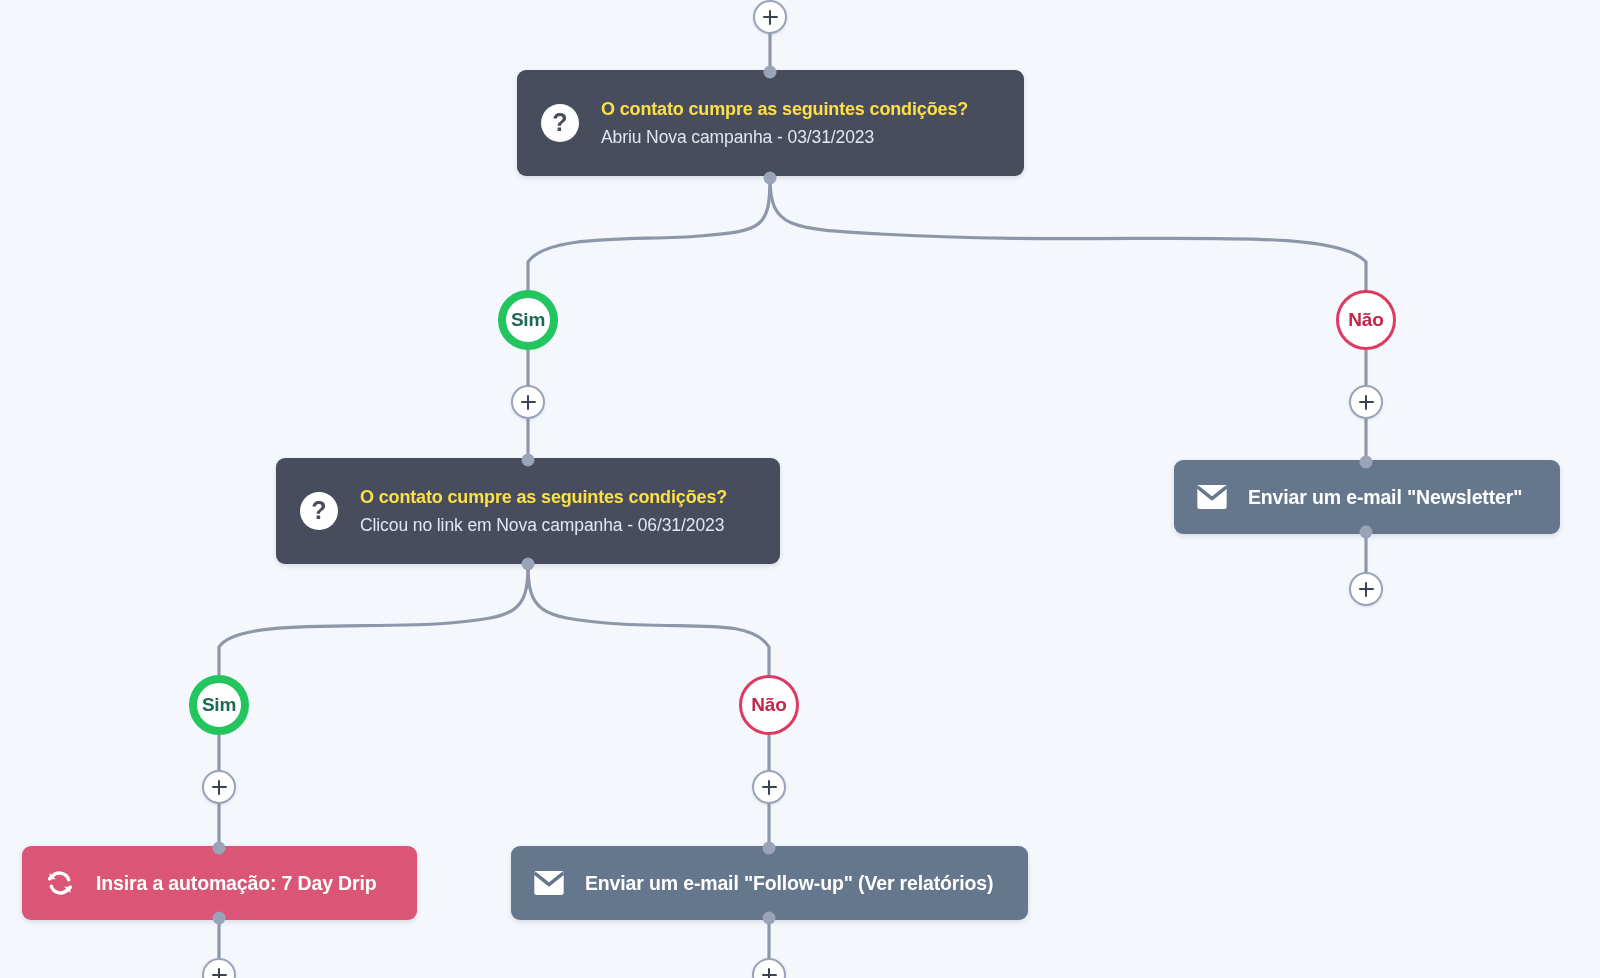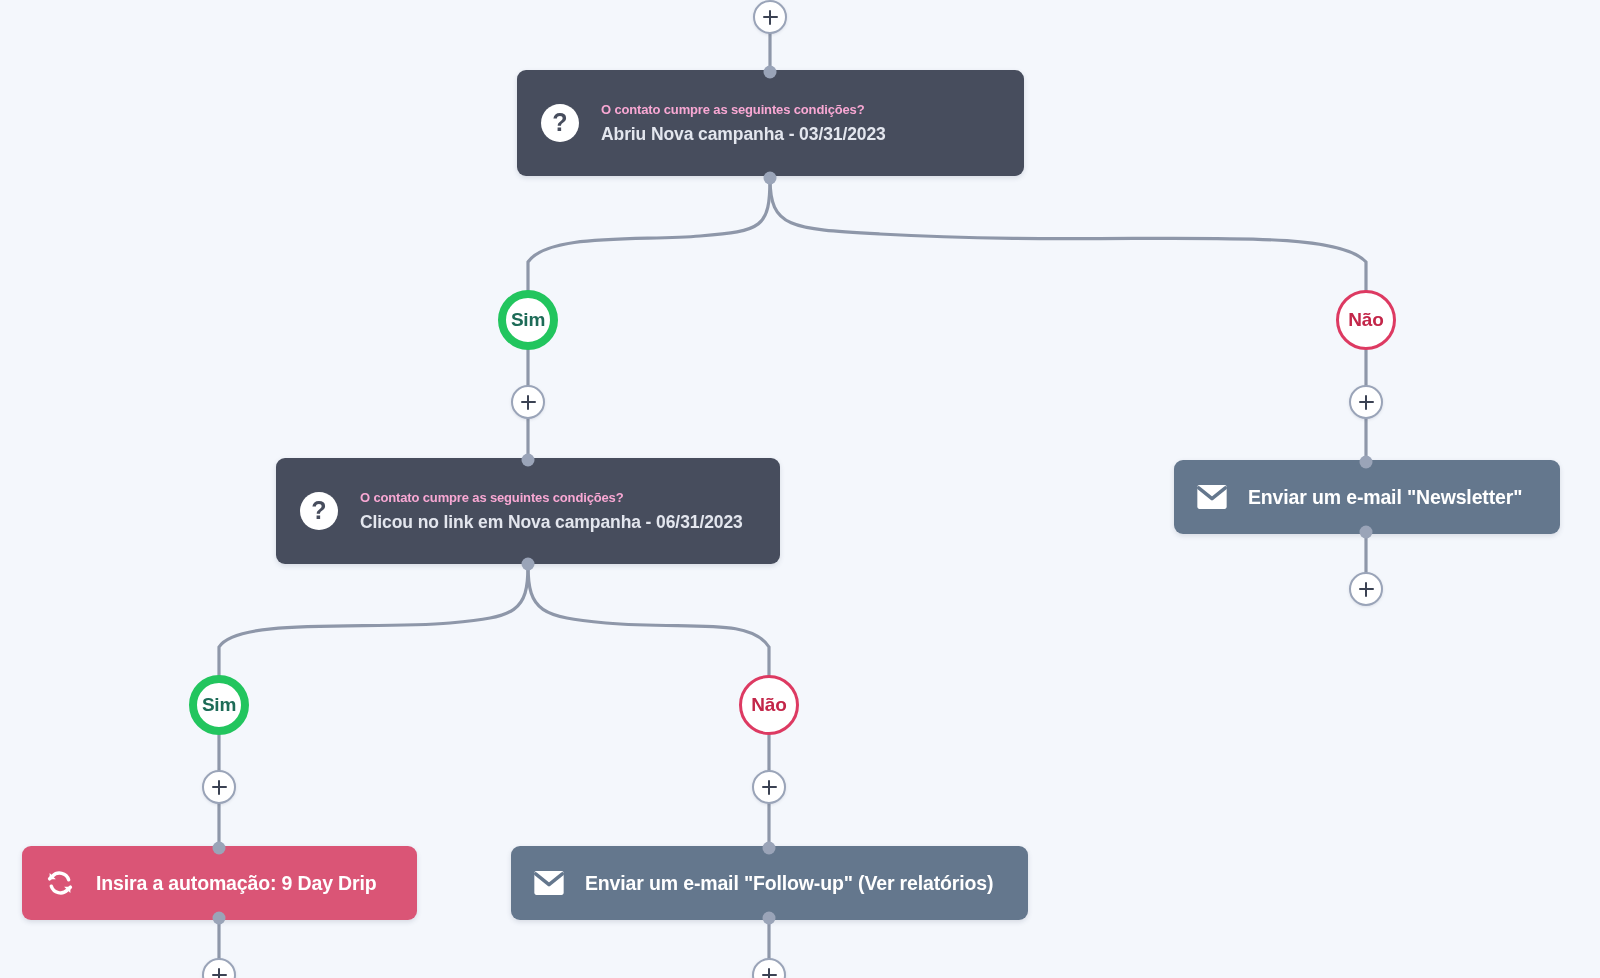--- a/index.html
+++ b/index.html
@@ -65,31 +65,31 @@
     font-weight: bold;
     line-height: 1;
     flex: 0 0 auto;
     margin-right: 22px;
     padding-bottom: 2px;
   }
 
   .node.condition .node-text { display: flex; flex-direction: column; gap: 7px; }
 
   .node.condition .node-title {
-    color: #f9a8d4;
-    font-size: 13px;
+    color: #fde047;
+    font-size: 18px;
     font-weight: bold;
     white-space: nowrap;
     letter-spacing: -0.15px;
   }
 
   .node.condition .node-subtitle {
     color: #e3e6ee;
     font-size: 17.5px;
-    font-weight: bold;
+    font-weight: normal;
     white-space: nowrap;
     letter-spacing: -0.1px;
   }
 
   
   .node.email {
     background: #64778d;
     padding: 0 28px 0 22px;
     height: 74px;
   }
@@ -264,21 +264,21 @@
 
   <div class="node automation" style="left:22px; top:846px; width:395px;">
     <span class="glyph">
       <svg viewBox="0 0 26 26" width="30" height="30" aria-hidden="true">
         <path d="M20.5 10.2 A8.4 8.4 0 0 0 6.6 6.9 L4.0 9.4" fill="none" stroke="#ffffff" stroke-width="3" stroke-linecap="round" transform="rotate(180 13 13)"></path>
         <path d="M4.0 4.4 L4.0 9.8 L9.4 9.8 Z" fill="#ffffff" transform="rotate(180 13 13)"></path>
         <path d="M20.5 10.2 A8.4 8.4 0 0 0 6.6 6.9 L4.0 9.4" fill="none" stroke="#ffffff" stroke-width="3" stroke-linecap="round"></path>
         <path d="M4.0 4.4 L4.0 9.8 L9.4 9.8 Z" fill="#ffffff"></path>
       </svg>
     </span>
-    <div class="node-title">Insira a automação: 9 Day Drip</div>
+    <div class="node-title">Insira a automação: 7 Day Drip</div>
   </div>
   <div class="anchor" style="left:219px; top:848px;"></div>
   <div class="anchor" style="left:219px; top:918px;"></div>
 
   <div class="node email" style="left:511px; top:846px; width:517px;">
     <span class="glyph">
       <svg viewBox="0 0 24 18" width="32" height="24" aria-hidden="true">
         <path d="M1 1.6 C1 0.7 1.7 0 2.6 0 h18.8 C22.3 0 23 0.7 23 1.6 v14.8
                  C23 17.3 22.3 18 21.4 18 H2.6 C1.7 18 1 17.3 1 16.4 Z" fill="#ffffff"></path>
         <path d="M2 2.2 L12 10.2 L22 2.2" fill="none" stroke="#64778d" stroke-width="2.6" stroke-linecap="round" stroke-linejoin="round"></path>

